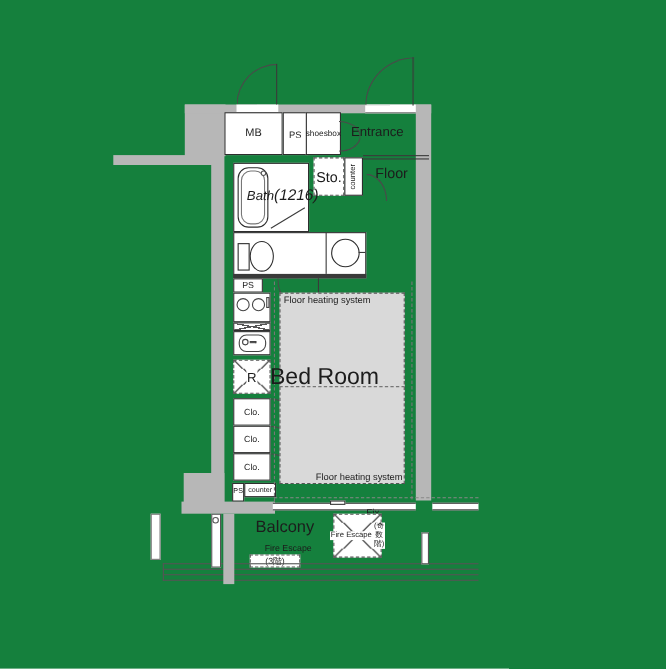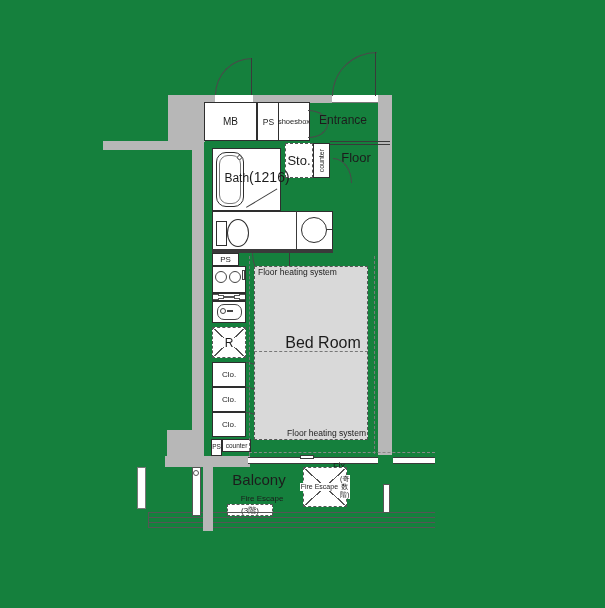--- a/index.html
+++ b/index.html
@@ -74,21 +74,21 @@
     <span>Sto.</span>
   </div>
   <div class="box ctr" style="left:313px;top:143px;width:17px;height:35px;font-size:7px;">
     <span class="vtext">counter</span>
   </div>
 
   <div class="box" style="left:212px;top:148px;width:69px;height:63px;"></div>
   <div class="box" style="left:216px;top:152px;width:28px;height:55px;border-radius:10px;"></div>
   <div class="abs" style="left:219px;top:155px;width:22px;height:49px;border:1px solid #777;border-radius:9px;"></div>
   <div class="abs round" style="left:237px;top:155px;width:5px;height:5px;border:1px solid #555;background:#fff;"></div>
-  <div class="lbl col" style="left:234px;top:160px;width:46px;height:36px;font-size:12px;">
+  <div class="lbl col" style="left:234px;top:160px;width:46px;height:36px;font-size:12px;font-style:italic;">
     <span>Bath</span>
     <span style="font-size:14px;">(1216)</span>
   </div>
   <div class="hline" style="left:246px;top:207px;width:36px;transform:rotate(-31deg);transform-origin:left top;"></div>
 
   <div class="box" style="left:212px;top:211px;width:121px;height:42px;"></div>
   <div class="abs" style="left:212px;top:249px;width:121px;height:4px;background:#3a3a3a;"></div>
   <div class="vline" style="left:296px;top:211px;height:38px;"></div>
   <div class="box" style="left:216px;top:221px;width:11px;height:25px;"></div>
   <div class="abs round" style="left:227px;top:219px;width:22px;height:28px;border:1px solid #2e2e2e;background:#fff;"></div>
@@ -133,21 +133,21 @@
     <span>counter</span>
   </div>
 
   <div class="vline" style="left:249px;top:256px;height:200px;border-left-style:dashed;border-left-color:#777;"></div>
   <div class="vline" style="left:374px;top:256px;height:198px;border-left-style:dashed;border-left-color:#777;"></div>
   <div class="abs" style="left:254px;top:266px;width:114px;height:174px;background:#d9d9d9;border:1px dashed #555;"></div>
   <div class="lbl" style="left:258px;top:268px;font-size:8.5px;">
     <span>Floor heating system</span>
   </div>
   <div class="hline" style="left:254px;top:351px;width:114px;border-top-style:dashed;border-top-color:#777;"></div>
-  <div class="lbl ctr" style="left:264px;top:334px;width:118px;height:18px;font-size:16px;">
+  <div class="lbl ctr" style="left:236px;top:334px;width:118px;height:18px;font-size:21px;">
     <span>Bed Room</span>
   </div>
   <div class="lbl" style="left:256px;top:429px;width:110px;text-align:right;font-size:8.5px;">
     <span>Floor heating system</span>
   </div>
 
   <div class="hline" style="left:249px;top:452px;width:186px;border-top-style:dashed;border-top-color:#888;"></div>
   <div class="abs" style="left:248px;top:457px;width:130px;height:7px;background:#fff;border-top:1px solid #3a3a3a;border-bottom:1px solid #3a3a3a;"></div>
   <div class="abs" style="left:300px;top:455px;width:14px;height:4px;border:1px solid #3a3a3a;background:#fff;"></div>
   <div class="abs" style="left:393px;top:457px;width:42px;height:7px;background:#fff;border-top:1px solid #3a3a3a;border-bottom:1px solid #3a3a3a;"></div>

